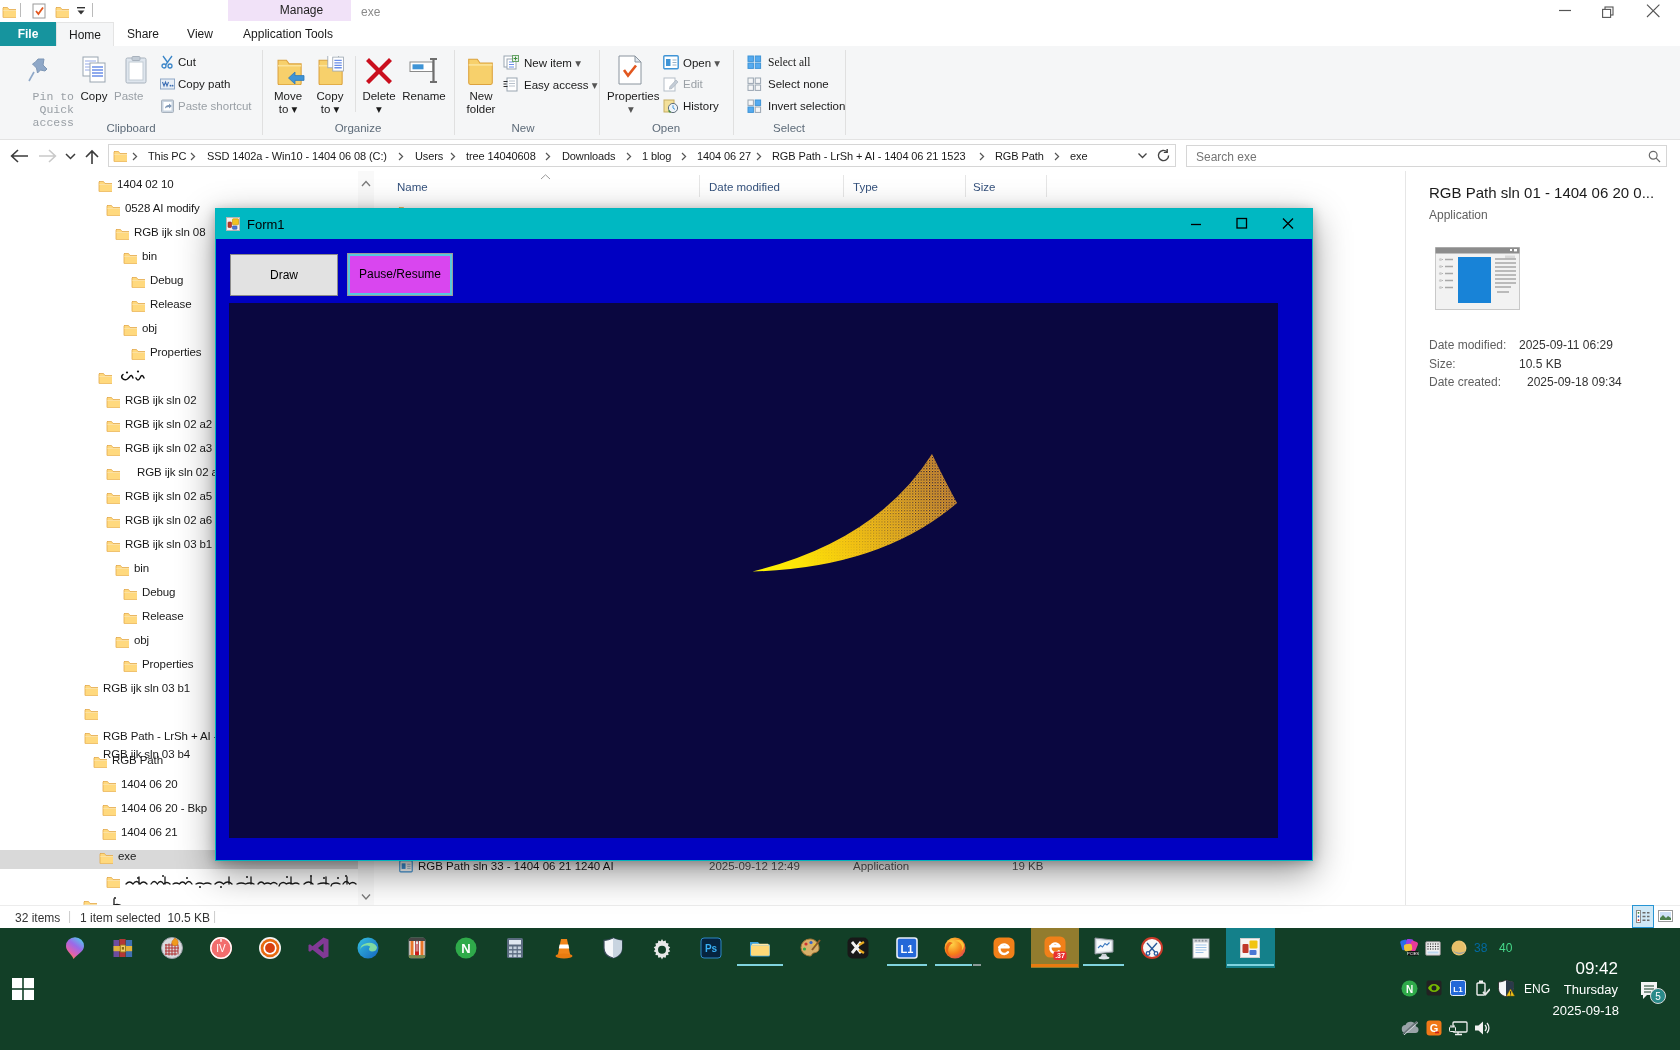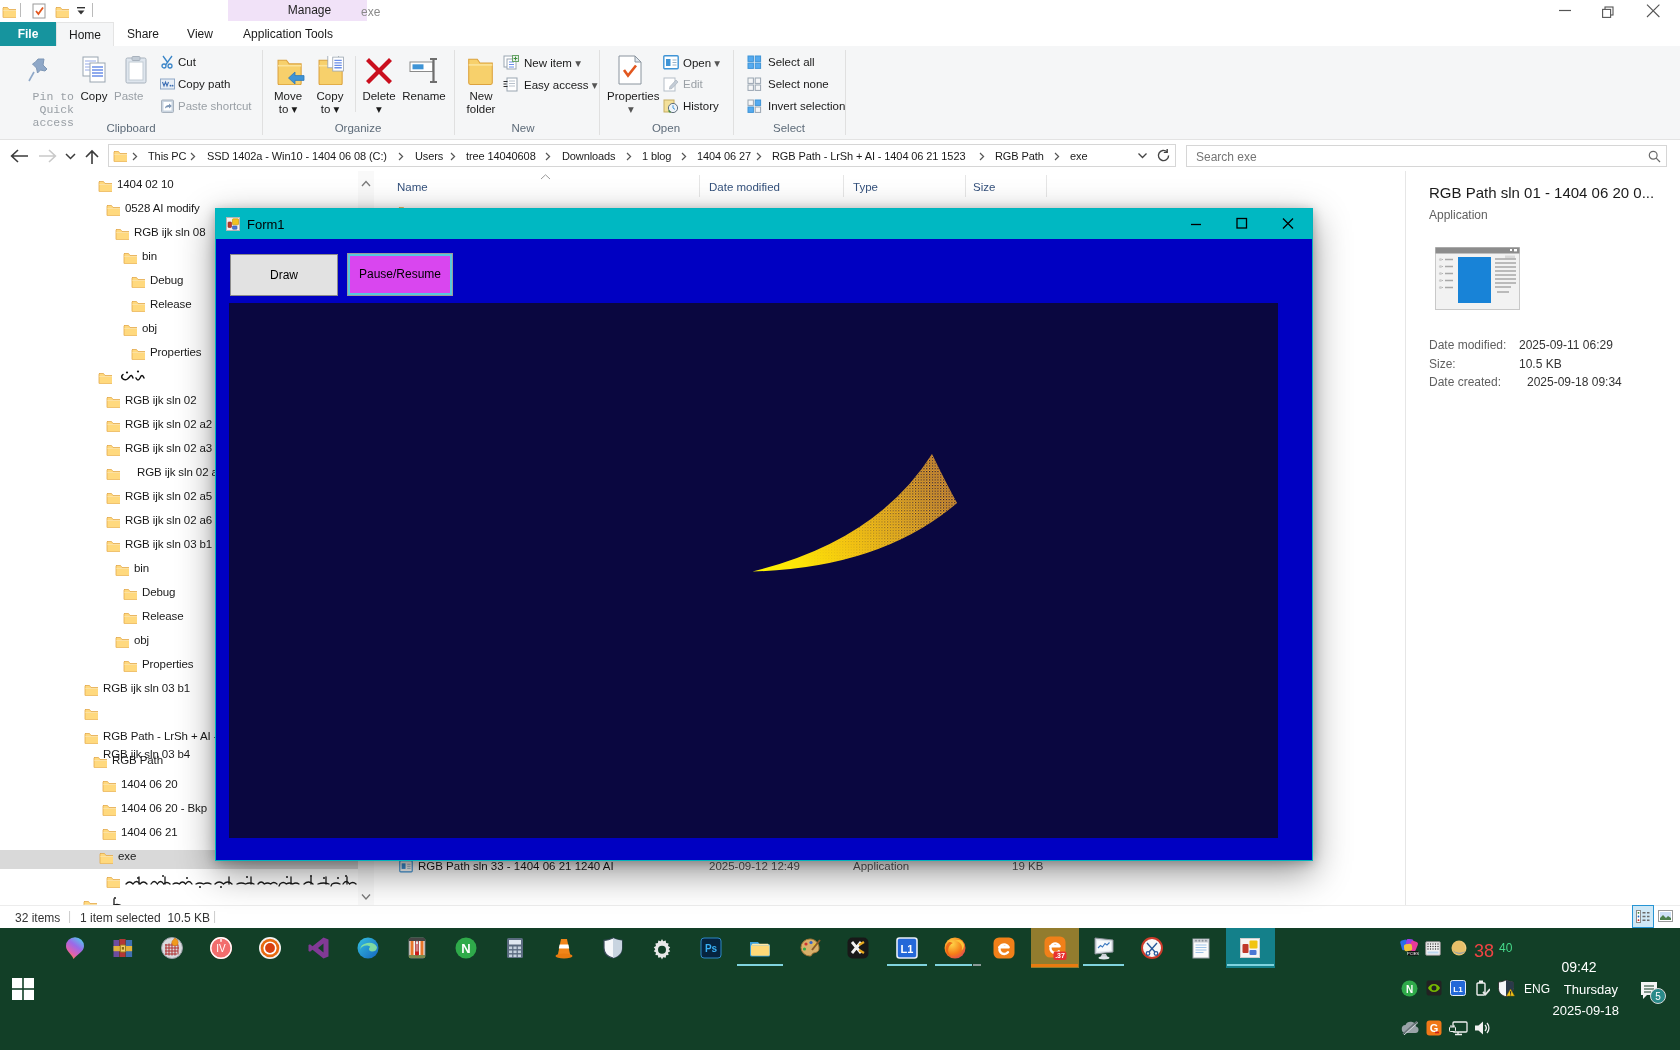--- a/index.html
+++ b/index.html
@@ -42,21 +42,21 @@
   </svg>
   <svg class="abs" style="left:55px;top:4px" width="14" height="14">
         <use href="#folder16"></use>
       </svg>
   <svg class="abs" style="left:76px;top:7px" width="10" height="8" viewBox="0 0 10 8">
     <rect x="1" y="0" width="8" height="1.4" fill="#333"></rect>
     <path d="M1.5,3.5 h7 L5,7.5 Z" fill="#333"></path>
   </svg>
   <div class="abs" style="left:92px;top:3px;width:1px;height:14px;background:#bbb"></div>
 </div>
-<div class="abs" style="left:228px;top:0;width:139px;height:21px;background:#f1e2f8;text-align:center;line-height:21px;color:#222;padding-left:24px;">Manage</div>
+<div class="abs" style="left:228px;top:0;width:123px;height:21px;background:#f1e2f8;text-align:center;line-height:21px;color:#222;padding-left:24px;">Manage</div>
 <div class="abs" style="left:361px;top:5px;color:#8a8a8a;">exe</div>
 <div id="winbtns">
   <svg class="abs" style="left:1554px;top:0" width="126" height="24" viewBox="0 0 126 24">
     <path d="M5,10.5 h12" stroke="#555" stroke-width="1.2"></path>
     <rect x="51" y="7" width="8" height="8" fill="none" stroke="#555" stroke-width="1.1"></rect>
     <rect x="48.6" y="9.4" width="8" height="8" fill="#fff" stroke="#555" stroke-width="1.1"></rect>
     <path d="M93,4.6 l12.4,12.4 M105.4,4.6 L93,17" stroke="#555" stroke-width="1.1"></path>
   </svg>
   <svg class="abs" style="left:1640px;top:29px" width="13" height="9" viewBox="0 0 13 9">
     <path d="M1.5,6.5 L6.5,1.8 L11.5,6.5" stroke="#777" stroke-width="1.4" fill="none"></path>
@@ -190,21 +190,21 @@
   <div class="abs" style="left:683px;top:100px;">History</div>
   <div class="abs" style="left:631px;top:122px;width:70px;text-align:center;color:#5d6b79;">Open</div>
   <div class="abs" style="left:733px;top:50px;width:1px;height:85px;background:#e0e0e0"></div>
 
   <svg class="abs" style="left:747px;top:55px" width="15" height="14" viewBox="0 0 15 14">
     <rect x="1" y="1" width="5.4" height="5.4" fill="#55aaf0" stroke="#3f94d6"></rect>
     <rect x="8.2" y="1" width="5.4" height="5.4" fill="#55aaf0" stroke="#3f94d6"></rect>
     <rect x="1" y="8" width="5.4" height="5.4" fill="#55aaf0" stroke="#3f94d6"></rect>
     <rect x="8.2" y="8" width="5.4" height="5.4" fill="#55aaf0" stroke="#3f94d6"></rect>
   </svg>
-  <div class="abs" style="left:768px;top:56px;">Select all</div>
+  <div class="abs" style="left:768px;top:56px;font-family:Liberation Serif, serif;">Select all</div>
   <svg class="abs" style="left:747px;top:77px" width="15" height="14" viewBox="0 0 15 14">
     <rect x="1" y="1" width="5.4" height="5.4" fill="none" stroke="#9aa5b1"></rect>
     <rect x="8.2" y="1" width="5.4" height="5.4" fill="none" stroke="#9aa5b1"></rect>
     <rect x="1" y="8" width="5.4" height="5.4" fill="none" stroke="#9aa5b1"></rect>
     <rect x="8.2" y="8" width="5.4" height="5.4" fill="none" stroke="#9aa5b1"></rect>
   </svg>
   <div class="abs" style="left:768px;top:78px;">Select none</div>
   <svg class="abs" style="left:747px;top:99px" width="15" height="14" viewBox="0 0 15 14">
     <rect x="1" y="1" width="5.4" height="5.4" fill="none" stroke="#9aa5b1"></rect>
     <rect x="8.2" y="1" width="5.4" height="5.4" fill="#55aaf0" stroke="#3f94d6"></rect>
@@ -828,23 +828,23 @@
           <circle cx="10.5" cy="8" r="0.7"></circle>
           <circle cx="13" cy="8" r="0.7"></circle>
         </g>
 <rect x="2.5" y="10.5" width="11" height="2" fill="#bcd8f0"></rect>
       </svg>
 <svg class="abs" style="left:1451px;top:940px" width="16" height="16" viewBox="0 0 16 16">
 <circle cx="8" cy="8" r="7.5" fill="#e8c06a"></circle>
         <path d="M2,10 a7.5,7.5 0 0 0 12.5,1 A8,6 0 0 1 2,10 Z" fill="#8a9ab5"></path>
         <path d="M10,1.5 a7.5,7.5 0 0 1 4,9 A9,7 0 0 0 10,1.5 Z" fill="#f5e3b5"></path>
       </svg>
-<div class="abs" style="left:1474px;top:941px;color:#ef4444;font-size:18px;">38</div>
+<div class="abs" style="left:1474px;top:941px;color:#0369a1;font-size:12px;">38</div>
 <div class="abs" style="left:1499px;top:941px;color:#46d98a;font-size:12px;">40</div>
-<div class="abs" style="left:1540px;top:959px;width:78px;text-align:center;color:#fff;font-size:14px;">09:42</div>
+<div class="abs" style="left:1540px;top:959px;width:78px;text-align:right;color:#fff;font-size:17px;">09:42</div>
 <svg class="abs" style="left:1401px;top:980px" width="17" height="17" viewBox="0 0 17 17">
         <circle cx="8.5" cy="8.5" r="8" fill="#2faa4a"></circle>
         <text x="8.5" y="12.5" font-size="10" font-weight="bold" fill="#fff" text-anchor="middle" font-family="Liberation Sans">N</text>
       </svg>
 <svg class="abs" style="left:1426px;top:980px" width="16" height="16" viewBox="0 0 16 16">
         <rect x="0.5" y="0.5" width="15" height="15" rx="2" fill="#222"></rect>
         <path d="M8,4 C5,4 3,6 2,8 c1,2 3,4 6,4 3,0 5,-2 6,-4 C13,6 11,4 8,4 Z M8,10.5 A2.5,2.5 0 1 1 8,5.5 2.5,2.5 0 0 1 8,10.5 Z" fill="#76b900" fill-rule="evenodd"></path>
       </svg>
 <svg class="abs" style="left:1450px;top:980px" width="16" height="16" viewBox="0 0 16 16">
         <rect x="0.5" y="0.5" width="15" height="15" rx="2" fill="#2468d8" stroke="#e8eef8" stroke-width="1"></rect>

